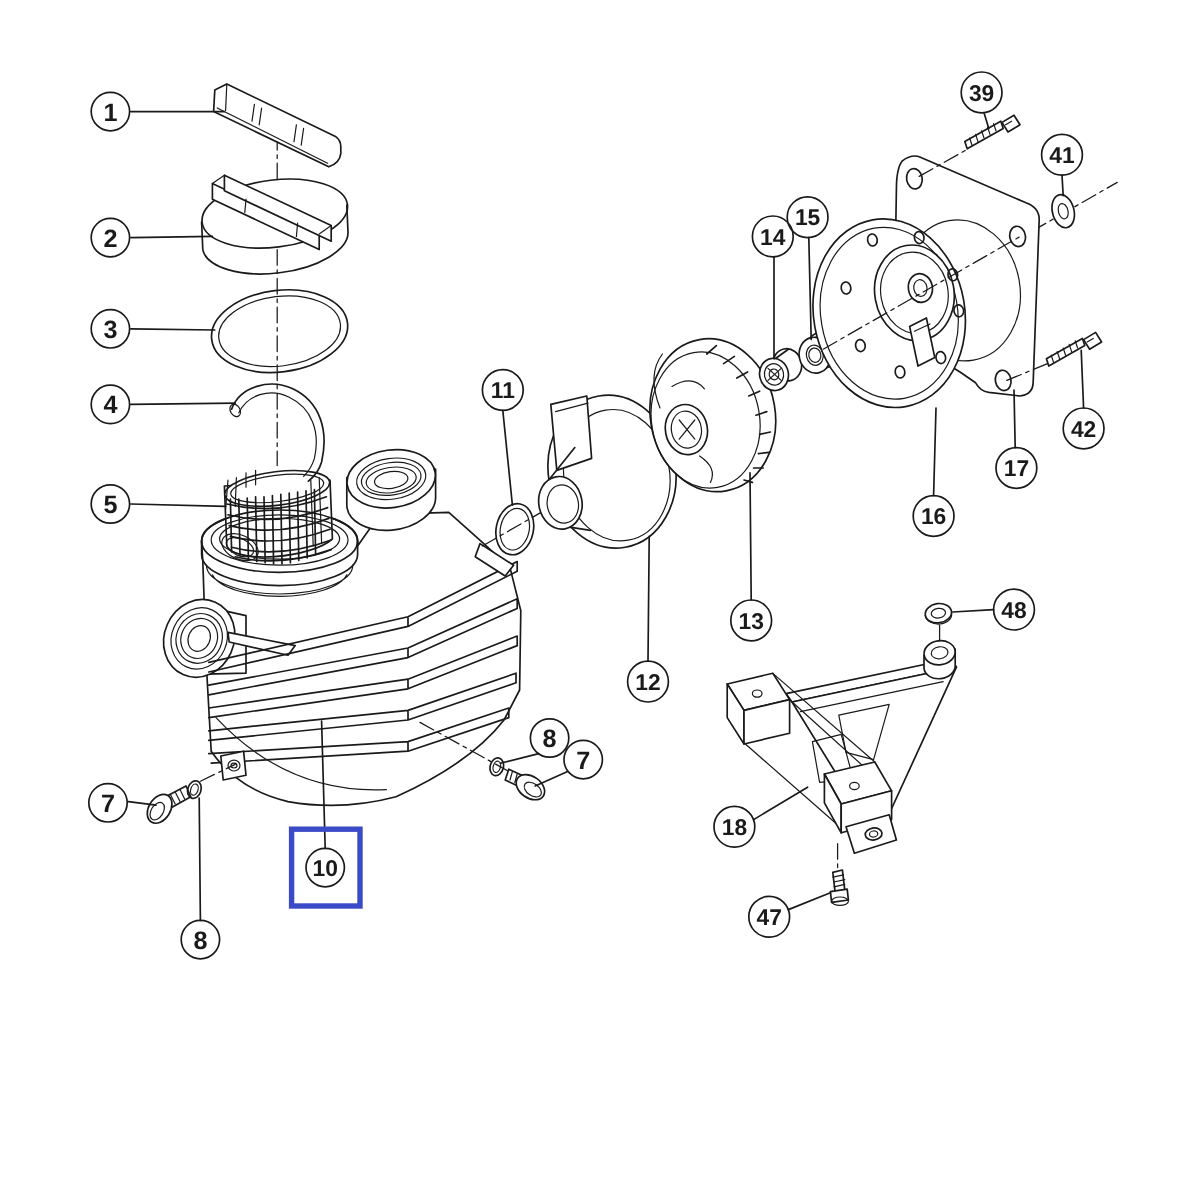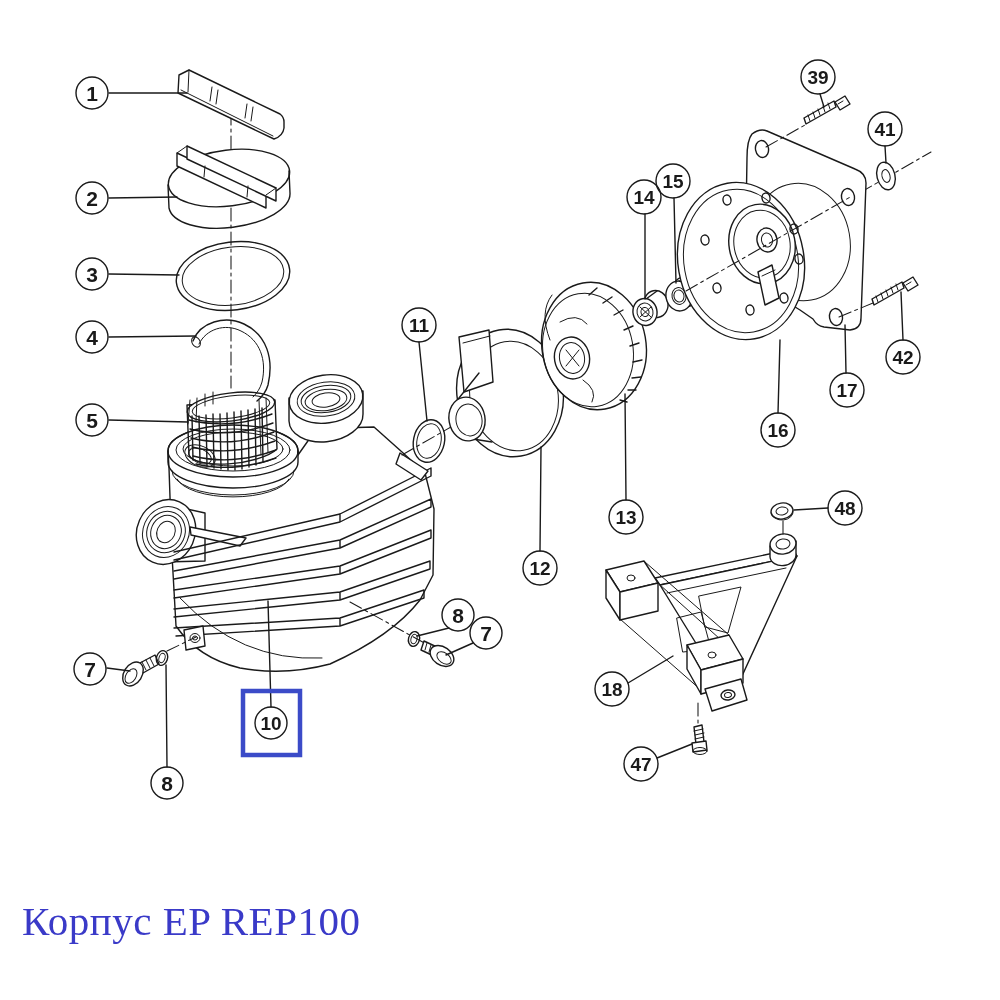--- a/index.html
+++ b/index.html
@@ -376,15 +376,14 @@
           <text x="641" y="764" text-anchor="middle" dy="0.36em" fill="#1a1a1a" font-family="&quot;Liberation Sans&quot;,sans-serif" font-size="19" font-weight="700">47</text>
         </g>
         <g>
           <line x1="828" y1="508" x2="794" y2="510" stroke="#1a1a1a" stroke-width="1.05"></line>
           <circle cx="845" cy="508" r="17" fill="#ffffff" stroke="#1a1a1a" stroke-width="1.7"></circle>
           <text x="845" y="508" text-anchor="middle" dy="0.36em" fill="#1a1a1a" font-family="&quot;Liberation Sans&quot;,sans-serif" font-size="19" font-weight="700">48</text>
         </g>
       </g>
 </svg>
 
-<div class="title" style="color: rgb(58, 58, 200);">Корпус EP REP100</div>
 
 </div>
 
 </body></html>

